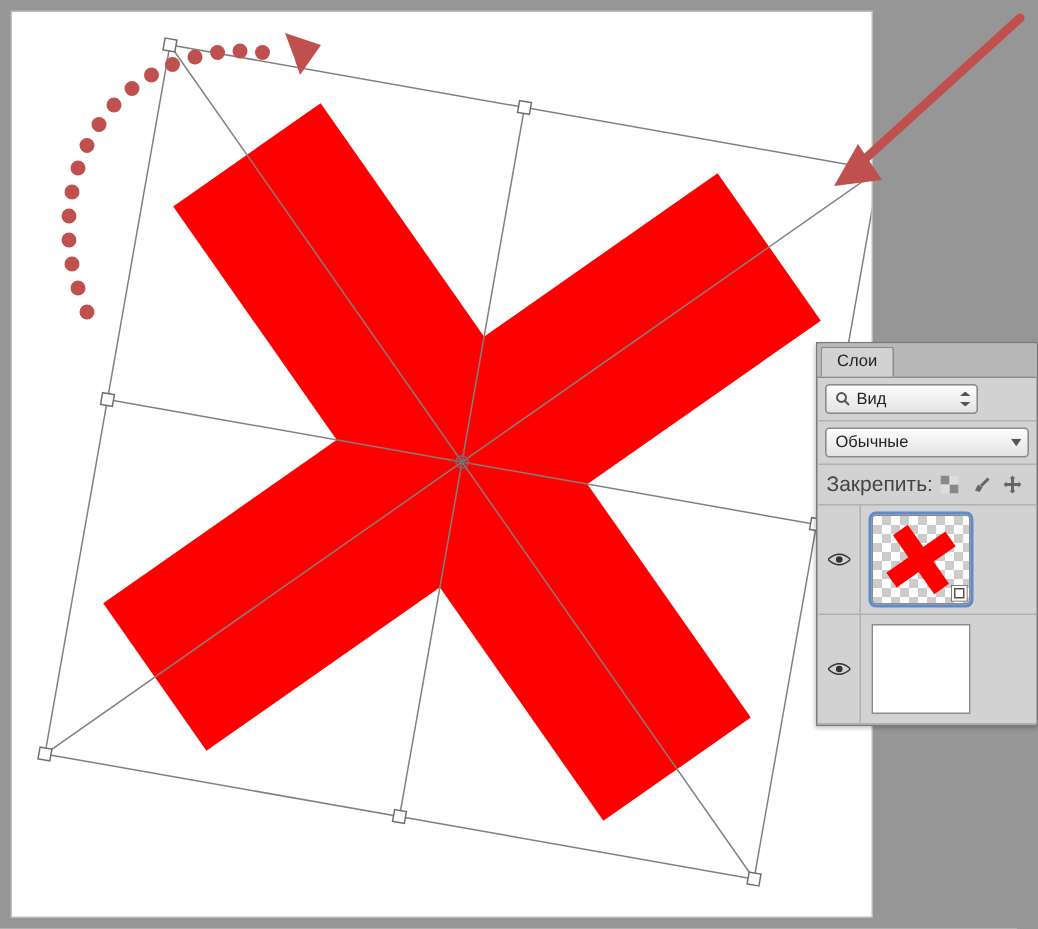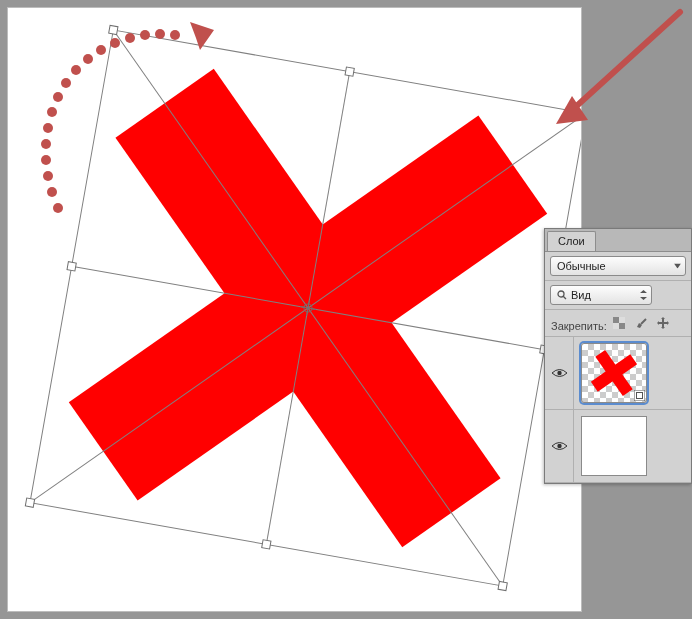--- a/index.html
+++ b/index.html
@@ -5,21 +5,21 @@
   html,body{margin:0;padding:0;width:692px;height:619px;background:#969696;font-family:Tahoma,Arial,sans-serif;font-size:11px;color:#222;overflow:hidden}
   .stage{position:relative;width:692px;height:619px}
   .paper{position:absolute;left:8px;top:8px;width:573px;height:603px;background:#fff;box-shadow:0 0 0 1px #bcbcbc}
   .canvas{position:absolute;inset:0}
   .panel{position:absolute;right:0;top:228px;width:146px;background:#d2d2d2;border:1px solid #7a7a7a;box-shadow:-1px 1px 3px rgba(0,0,0,.25)}
   .tabbar{display:flex;align-items:flex-end;height:22px;background:#b8b8b8;border-bottom:1px solid #8d8d8d;padding-left:2px}
   .tab{height:19px;line-height:19px;padding:0 10px;background:#d2d2d2;border:1px solid #8d8d8d;border-bottom:none;font-size:11px;margin-top:16px;border-radius:2px 2px 0 0}
   .row{display:flex;align-items:center;gap:4px;padding:4px 5px;border-bottom:1px solid #b0b0b0}
   .sel{height:18px;border:1px solid #8a8a8a;background:linear-gradient(#fdfdfd,#e3e3e3);display:flex;align-items:center;padding:0 16px 0 6px;font-size:11px;position:relative;border-radius:3px;flex:0 0 auto}
   .sel .arw{position:absolute;right:4px;top:50%;transform:translate(0,-50%)}
-  .lockrow{display:flex;align-items:flex-end;gap:2px;padding:4px 6px;border-bottom:1px solid #b0b0b0;font-size:11px;color:#444}
+  .lockrow{display:flex;align-items:flex-start;gap:2px;padding:4px 6px;border-bottom:1px solid #b0b0b0;font-size:14px;color:#444}
   .iconbtn{width:18px;height:16px;border:1px solid transparent;display:flex;align-items:center;justify-content:center}
   .layers{padding:0}
   .layer{display:flex;align-items:center;height:72px;border-bottom:1px solid #b0b0b0}
   .eyecell{width:28px;display:flex;align-items:center;justify-content:center;align-self:stretch;border-right:1px solid #b0b0b0}
   .thumbwrap{width:72px;height:62px;display:flex;align-items:center;justify-content:center;margin-left:4px}
   .thumb{width:64px;height:58px;border:1px solid #8a8a8a;background:#fff;position:relative}
   .thumb.sel{box-shadow:0 0 0 2px #5b8ccf}
   .checker{background:
     linear-gradient(45deg,#ccc 25%,transparent 25%) 0 0/12px 12px,
     linear-gradient(45deg,transparent 75%,#ccc 75%) 0 0/12px 12px,
@@ -96,40 +96,40 @@
     <line x1="680" y1="12" x2="570" y2="112" stroke="#C0504D" stroke-width="6" stroke-linecap="round"></line>
     <polygon points="556,124 572,96 588,120" fill="#C0504D"></polygon>
   </svg>
 
   <div class="panel">
     <div class="tabbar">
       <div class="tab">Слои</div>
     </div>
 
     <div class="row">
-      <div class="sel" style="flex:1">
-        <span>Обычные</span>
-        <span class="arw">
-          <svg width="7" height="5">
-              <path d="M0 0 H7 L3.5 5 Z" fill="#555"></path>
-            </svg>
-        </span>
-      </div>
-    </div>
-
-    <div class="row">
       <div class="sel" style="width:78px">
         <svg width="10" height="10" viewBox="0 0 10 10">
           <circle cx="4" cy="4" r="3" fill="none" stroke="#555" stroke-width="1.3"></circle>
           <line x1="6.2" y1="6.2" x2="9" y2="9" stroke="#555" stroke-width="1.3"></line>
         </svg>
         <span style="margin-left:4px">Вид</span>
         <span class="arw">
           <svg width="7" height="10">
               <path d="M3.5 0 L7 3 H0 Z M0 7 H7 L3.5 10 Z" fill="#555"></path>
+            </svg>
+        </span>
+      </div>
+    </div>
+
+    <div class="row">
+      <div class="sel" style="flex:1">
+        <span>Обычные</span>
+        <span class="arw">
+          <svg width="7" height="5">
+              <path d="M0 0 H7 L3.5 5 Z" fill="#555"></path>
             </svg>
         </span>
       </div>
     </div>
 
     <div class="lockrow">
       <span>Закрепить:</span>
       <span class="iconbtn">
         <svg width="12" height="12">
           <rect x="0" y="0" width="6" height="6" fill="#888"></rect>

